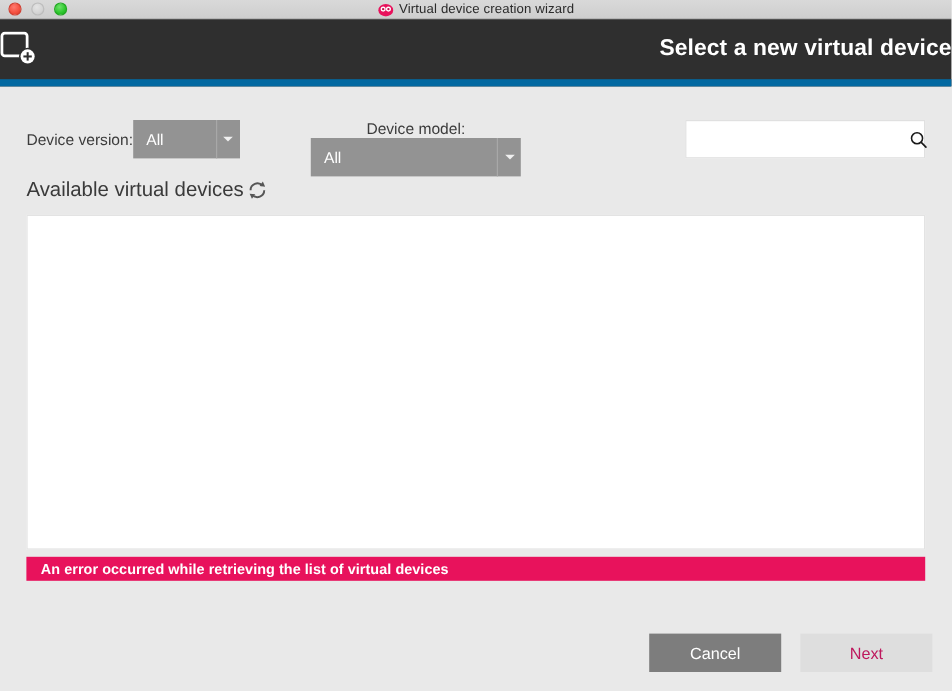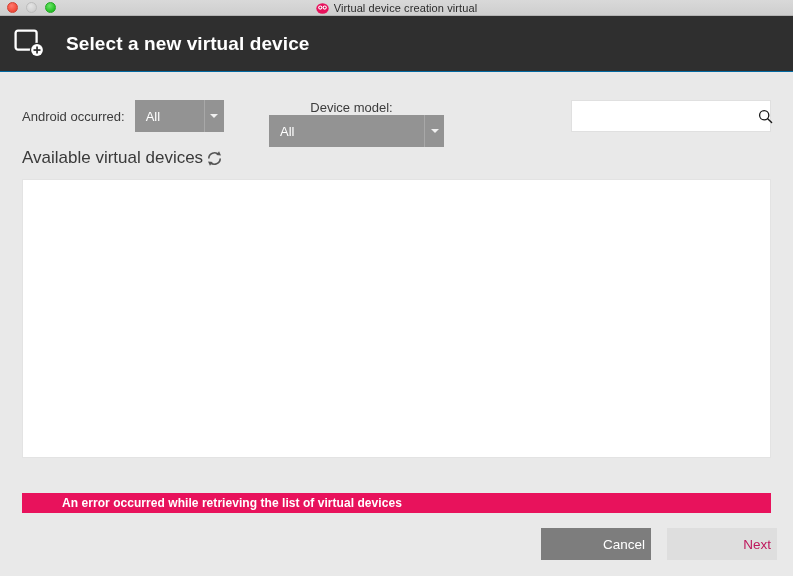--- a/index.html
+++ b/index.html
@@ -68,24 +68,24 @@
     letter-spacing: 0.1px;
   }
   .gm-logo { display: block; }
 
   
   .header {
     position: absolute;
     top: 16px; left: 0;
     width: 793px; height: 56px;
     background: #2f2f2f;
-    border-bottom: 1px solid #0369a1;
-    display: flex;
-    align-items: center;
-    padding-left: 14px;
+    border-bottom: 6px solid #0369a1;
+    display: flex;
+    align-items: center;
+    justify-content: space-between;
   }
   .header-icon { width: 32px; height: 30px; display: block; }
   .header-title {
     margin-left: 20px;
     color: #ffffff;
     font-size: 19px;
     font-weight: bold;
     letter-spacing: 0.1px;
   }
 
@@ -100,21 +100,20 @@
     top: 0;
     display: flex;
     align-items: center;
     height: 32px;
   }
   .filter-label {
     font-size: 13px;
     color: #3c3c3c;
   }
   .dropdown {
-    margin-left: 10px;
     height: 32px;
     background: #939393;
     display: flex;
     align-items: center;
     position: relative;
     cursor: default;
   }
   .dropdown .dd-value {
     color: #ffffff;
     font-size: 13px;
@@ -192,26 +191,25 @@
     top: 179px; left: 22px;
     width: 749px; height: 279px;
     background: #ffffff;
     border: 1px solid #e3e3e3;
     overflow: hidden;
   }
 
   
   .error-bar {
     position: absolute;
-    top: 493px; left: 22px;
+    top: 464px; left: 22px;
     width: 749px; height: 20px;
     background: #e8125c;
     display: flex;
     align-items: center;
-    padding-left: 28px;
   }
   .error-text {
     color: #ffffff;
     font-size: 12px;
     font-weight: bold;
     padding-left: 12px;
     letter-spacing: 0.05px;
   }
 
   
@@ -222,21 +220,20 @@
   }
   .btn {
     position: absolute;
     top: 0;
     height: 32px;
     width: 110px;
     border: none;
     font-size: 13.5px;
     font-family: "Liberation Sans", sans-serif;
     cursor: default;
-    text-align: right;
   }
   .btn-cancel {
     left: 541px;
     background: #7d7d7d;
     color: #ffffff;
   }
   .btn-next {
     left: 667px;
     background: #dedede;
     color: #be185d;
@@ -254,39 +251,39 @@
       <span class="light zoom"></span>
     </div>
     <div class="title-center">
       <svg class="gm-logo" width="13" height="11" viewBox="0 0 13 11">
         <ellipse cx="6.5" cy="5.5" rx="6.2" ry="5.2" fill="#e8125c"></ellipse>
         <circle cx="4.3" cy="4.6" r="2.1" fill="#ffffff"></circle>
         <circle cx="8.7" cy="4.6" r="2.1" fill="#ffffff"></circle>
         <circle cx="4.3" cy="4.6" r="1.0" fill="#c4114f"></circle>
         <circle cx="8.7" cy="4.6" r="1.0" fill="#c4114f"></circle>
       </svg>
-      <span class="title-text">Virtual device creation virtual</span>
+      <span class="title-text">Virtual device creation wizard</span>
     </div>
   </div>
 
   <div class="header">
     <svg class="header-icon" viewBox="0 0 32 30">
       <rect x="1.6" y="1.6" width="21" height="19" rx="2.4" ry="2.4" fill="none" stroke="#ffffff" stroke-width="2.3"></rect>
       <circle cx="23" cy="21" r="7.2" fill="#2f2f2f"></circle>
       <circle cx="23" cy="21" r="5.9" fill="#ffffff"></circle>
       <rect x="22.2" y="17.5" width="1.7" height="7" fill="#2f2f2f"></rect>
       <rect x="19.5" y="20.2" width="7" height="1.7" fill="#2f2f2f"></rect>
     </svg>
     <span class="header-title">Select a new virtual device</span>
   </div>
 
   <div class="filters">
 
     <div class="filter-group" id="grp-android">
-      <span class="filter-label">Android occurred:</span>
+      <span class="filter-label">Device version:</span>
       <div class="dropdown" id="dd-android">
         <span class="dd-value">All</span>
         <span class="dd-arrow">
           <span class="caret"></span>
         </span>
       </div>
     </div>
 
     <div class="filter-group" id="grp-model">
       <span class="filter-label">Device model:</span>

